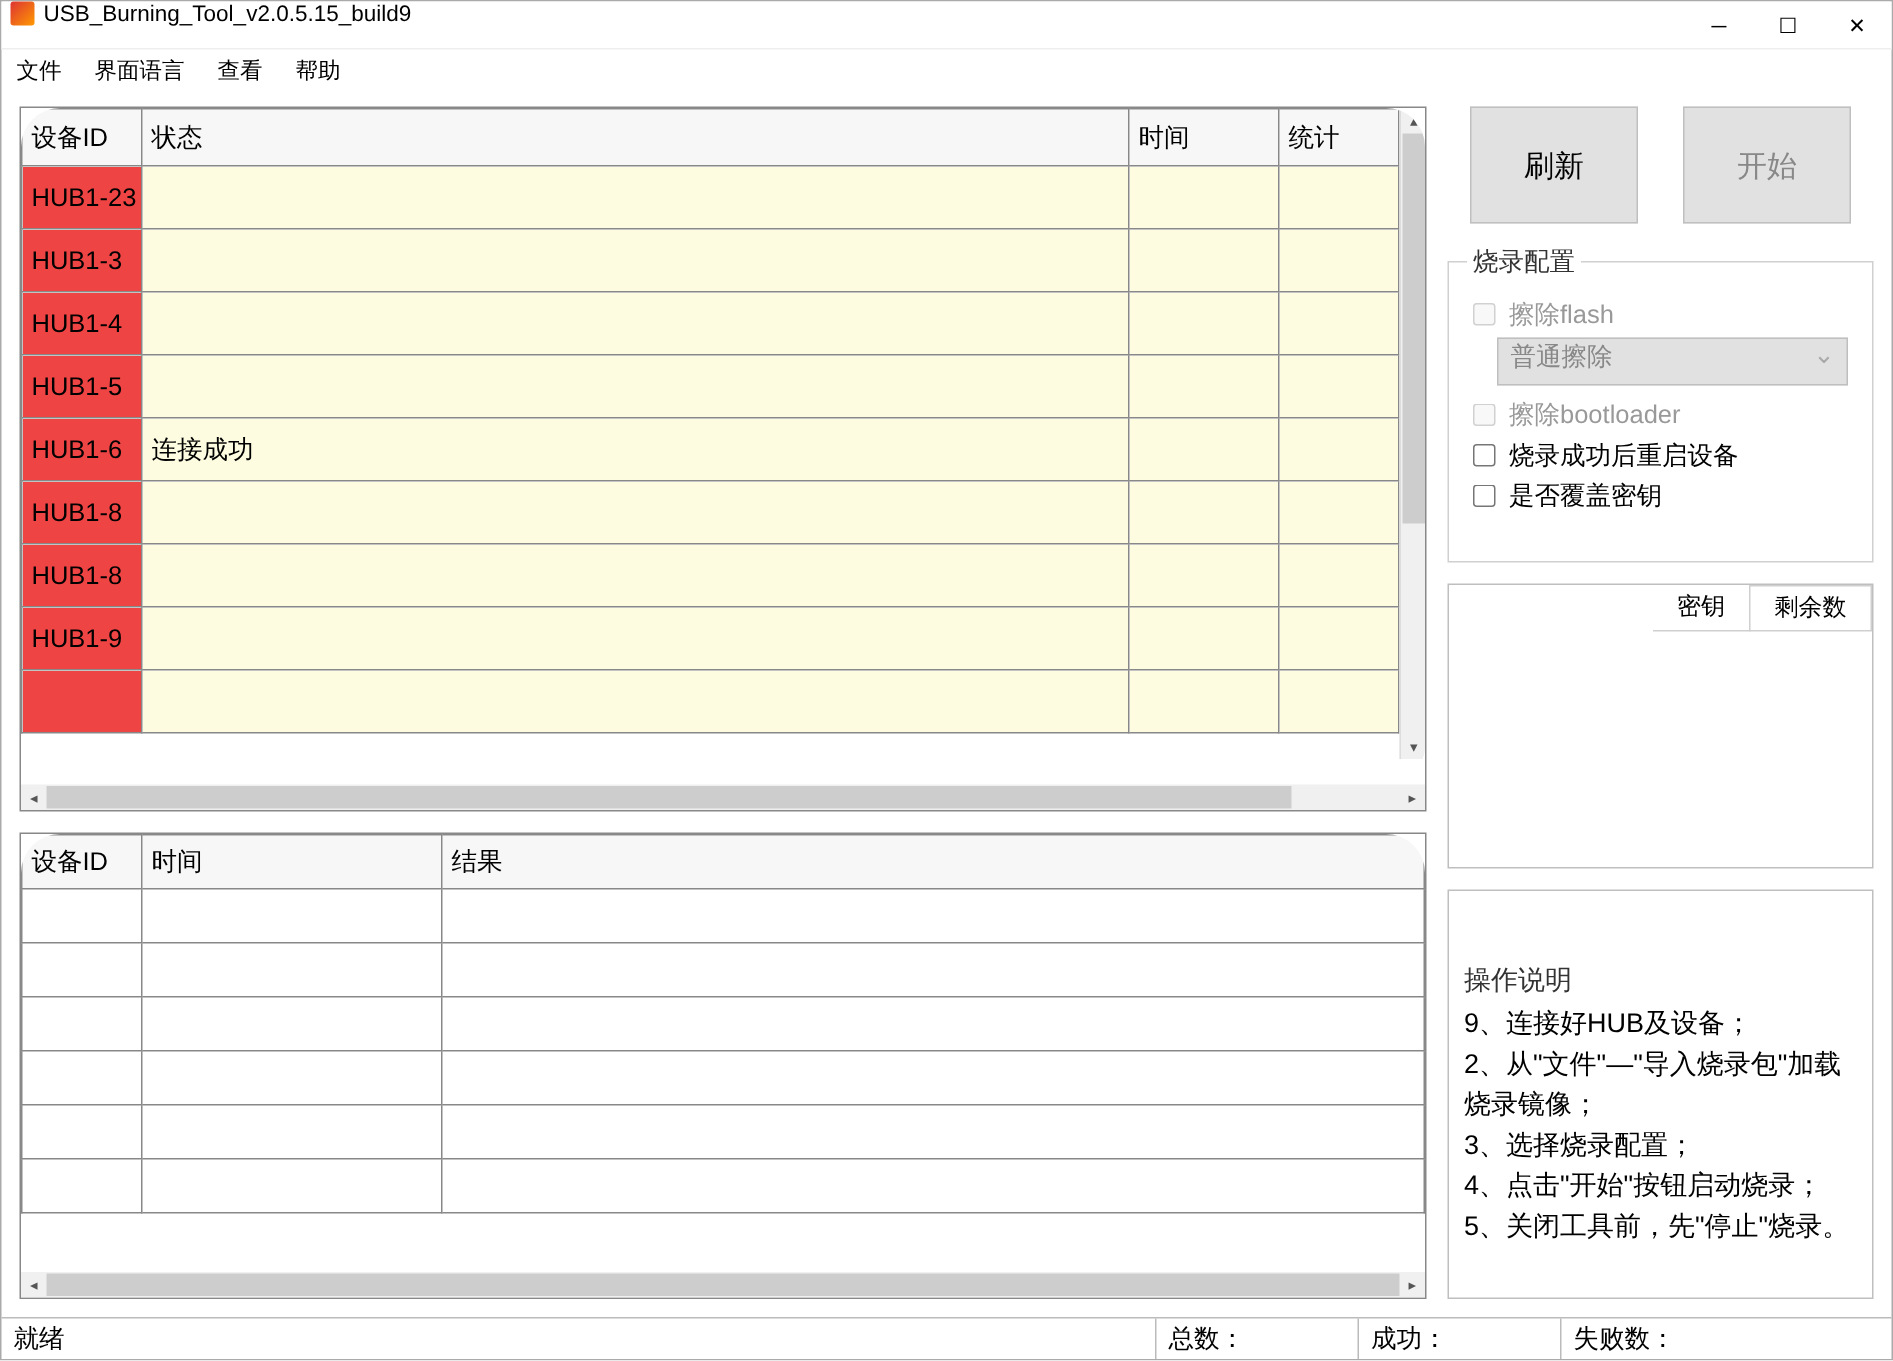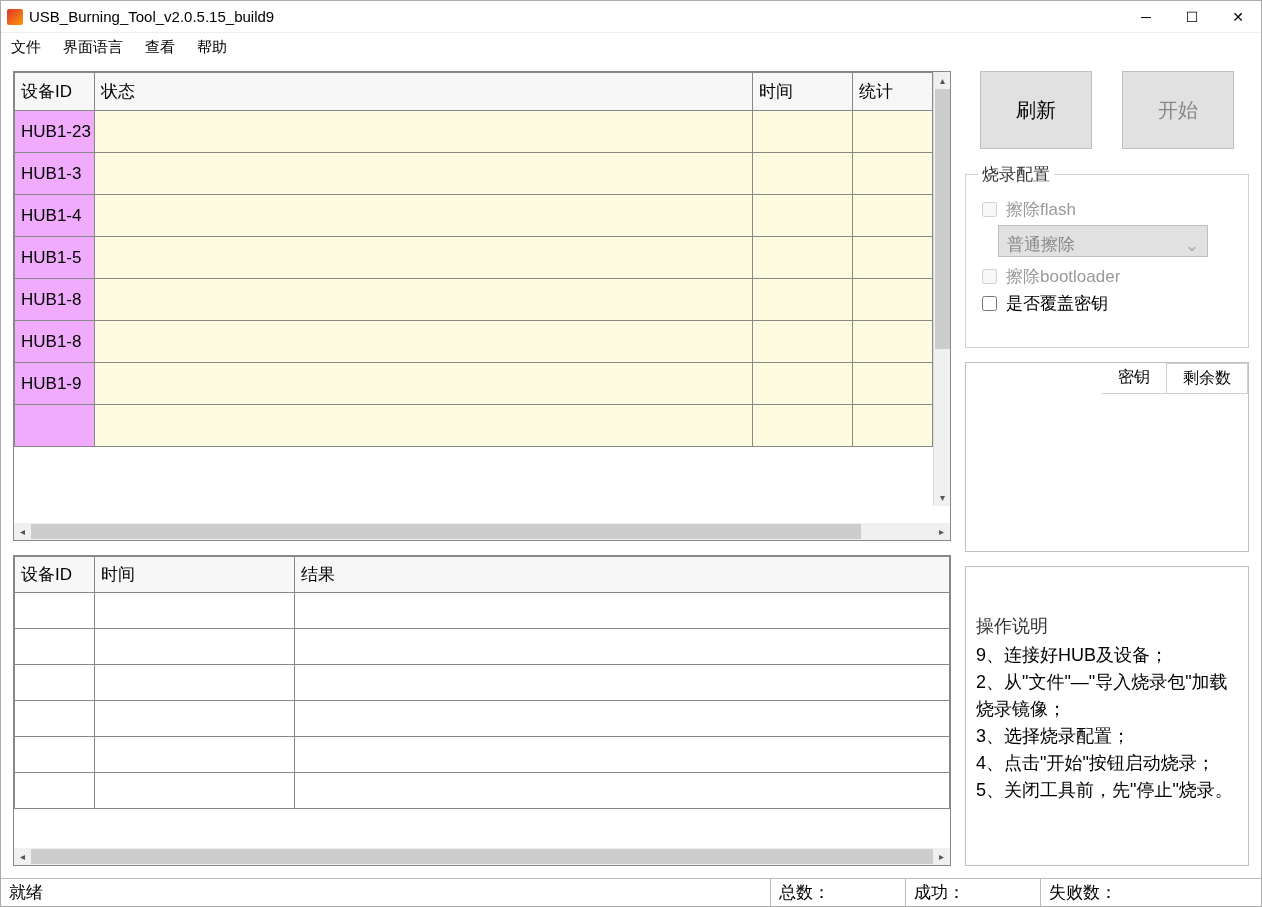--- a/index.html
+++ b/index.html
@@ -19,21 +19,20 @@
     height: 907px;
     border: 1px solid #aaa;
     display: flex;
     flex-direction: column;
     background: #fff;
   }
   
   .titlebar {
     height: 32px;
     display: flex;
-    align-items: center;
     padding: 0 0 0 6px;
     background: #fff;
     border-bottom: 1px solid #eee;
   }
   .titlebar .app-icon {
     width: 16px;
     height: 16px;
     background: linear-gradient(135deg,#d33,#f90);
     border-radius: 2px;
     margin-right: 6px;
@@ -90,20 +89,21 @@
     flex-direction: column;
     overflow: hidden;
     position: relative;
   }
   .top-table-box { height: 470px; }
   .bot-table-box { flex: 1; }
   .table-scroll {
     flex: 1;
     overflow: hidden;
     position: relative;
+    border-radius: 26px;
   }
   table {
     border-collapse: collapse;
     width: 100%;
     table-layout: fixed;
   }
   th, td {
     border: 1px solid #888;
     padding: 0 6px;
     height: 42px;
@@ -116,21 +116,21 @@
   }
   th {
     background: #f7f7f7;
     height: 38px;
   }
   .bot-table-box th, .bot-table-box td { height: 36px; }
   tbody td {
     background: #fdfce0;
   }
   tbody td.idcell {
-    background: #f0abfc;
+    background: #ef4444;
   }
   .bot-table-box tbody td { background: #fff; }
   
   .vscroll {
     position: absolute;
     right: 0; top: 0; bottom: 17px;
     width: 17px;
     background: #f0f0f0;
     border-left: 1px solid #ddd;
   }
@@ -205,26 +205,26 @@
   .chk {
     display: flex;
     align-items: center;
     gap: 6px;
     font-size: 17px;
     margin: 4px 0;
   }
   .chk input[type="checkbox"]{ width:15px;height:15px; }
   .chk.disabled { color: #999; }
   .select-box {
-    width: 210px;
+    width: 234px;
     height: 32px;
     background: #e1e1e1;
     border: 1px solid #bfbfbf;
     display: flex;
-    align-items: flex-end;
+    align-items: flex-start;
     padding: 0 8px;
     color: #888;
     margin: 4px 0 8px 20px;
     justify-content: space-between;
     font-size: 17px;
   }
   .key-box {
     border: 1px solid #bfbfbf;
     height: 190px;
     display: flex;
@@ -326,20 +326,26 @@
                 </tr>
                 <tr>
                   <td class="idcell">HUB1-4</td>
                   <td></td>
                   <td></td>
                   <td></td>
                 </tr>
                 <tr>
                   <td class="idcell">HUB1-5</td>
                   <td></td>
+                  <td></td>
+                  <td></td>
+                </tr>
+                <tr>
+                  <td class="idcell">HUB1-6</td>
+                  <td>连接成功</td>
                   <td></td>
                   <td></td>
                 </tr>
                 <tr>
                   <td class="idcell">HUB1-8</td>
                   <td></td>
                   <td></td>
                   <td></td>
                 </tr>
                 <tr>
@@ -451,20 +457,24 @@
         <div class="select-box">
           <span>普通擦除</span>
           <span style="color:#aaa;">⌄</span>
         </div>
         <label class="chk disabled">
           <input type="checkbox" disabled="" style="">
           <span>擦除bootloader</span>
         </label>
         <label class="chk">
           <input type="checkbox" style="">
+          <span>烧录成功后重启设备</span>
+        </label>
+        <label class="chk">
+          <input type="checkbox" style="">
           <span>是否覆盖密钥</span>
         </label>
       </fieldset>
 
       <div class="key-box">
         <div class="key-header">
           <div class="key-tab">密钥</div>
           <div class="key-tab">剩余数</div>
         </div>
       </div>

